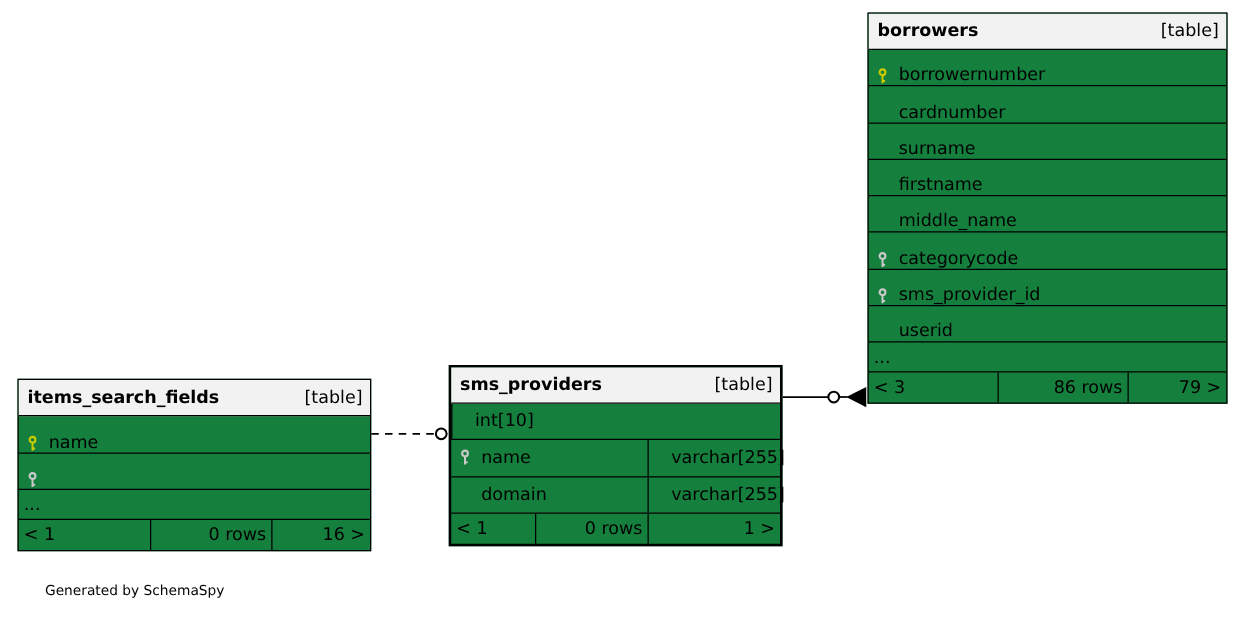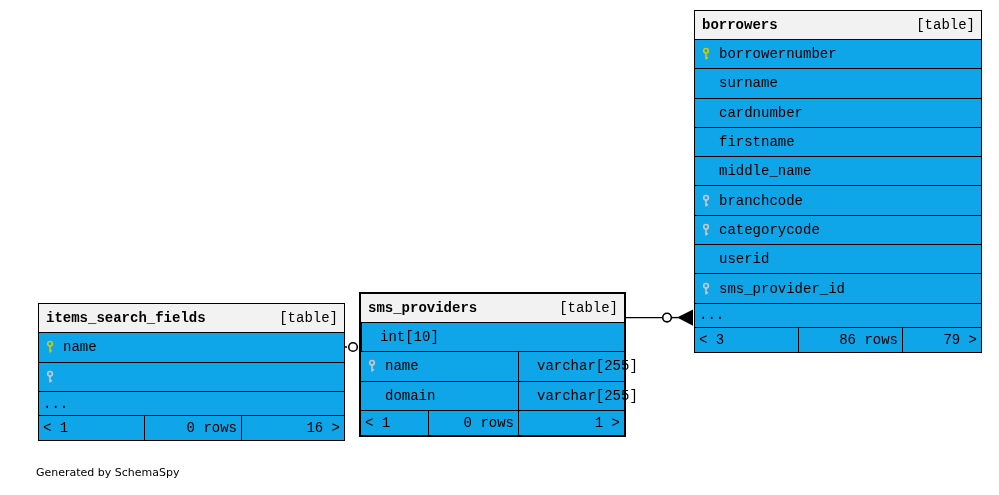--- a/index.html
+++ b/index.html
@@ -3,40 +3,40 @@
 <meta charset="utf-8">
 <style>
   html,body{margin:0;padding:0;}
   body{
     width:999px;height:495px;position:relative;background:#ffffff;
     font-family:"DejaVu Sans","Liberation Sans",sans-serif;
     overflow:hidden;color:#000;
   }
   svg.connectors{position:absolute;left:0;top:0;z-index:0;}
   .tbl{
-    position:absolute;background:#0ea5e9;border:1px solid #000;
-    box-sizing:border-box;z-index:1;font-family:Liberation Mono, monospace;
-  }
-  #tbl-items{left:14px;top:303px;width:307px;margin-left:24px;}
+    position:absolute;background:#15803d;border:1px solid #000;
+    box-sizing:border-box;z-index:1;
+  }
+  #tbl-items{left:14px;top:303px;width:283px;}
   #tbl-sms{left:359px;top:272px;width:267px;border-width:2px;margin-top:20px;}
   #tbl-borrowers{left:694px;top:10px;width:288px;}
 
   .hdr{
     display:flex;justify-content:space-between;align-items:center;
     background:var(--header_bg,#f2f2f2);border-bottom:1px solid #000;
     padding:0 6px 0 7px;font-size:14px;box-sizing:border-box;
   }
   #tbl-items .hdr{height:29px;}
   #tbl-sms .hdr{height:29px;}
   #tbl-borrowers .hdr{height:29px;}
   .hdr .title{font-weight:bold;}
   .hdr .badge{font-weight:normal;}
 
   .row{
-    display:flex;align-items:center;border-bottom:1px solid #000;
+    display:flex;align-items:flex-end;border-bottom:1px solid #000;
     font-size:14px;box-sizing:border-box;
   }
   #tbl-items .row{height:29.5px;}
   #tbl-sms .row{height:29.3px;}
   #tbl-borrowers .row{height:29.3px;}
 
   .keycell{width:17px;padding-left:7px;display:flex;align-items:center;flex:none;}
   .key{display:block;}
   .pk{color:var(--pk,#cccc00);}
   .fk{color:var(--fk,#c9c9c9);}
@@ -159,72 +159,63 @@
           <circle cx="5" cy="4" r="2.9" fill="none" stroke="currentColor" stroke-width="2.1"></circle>
           <path d="M5 7 V15 M5 12.7 H7.6" stroke="currentColor" stroke-width="2" fill="none"></path>
         </svg>
       </span>
     <span class="lbl">borrowernumber</span>
   </div>
   <div class="row nokey">
     <span class="keycell">
         <svg class="key" viewBox="0 0 10 16" width="8" height="14"></svg>
       </span>
+    <span class="lbl">cardnumber</span>
+  </div>
+  <div class="row nokey">
+    <span class="keycell">
+        <svg class="key" viewBox="0 0 10 16" width="8" height="14"></svg>
+      </span>
     <span class="lbl">surname</span>
   </div>
   <div class="row nokey">
     <span class="keycell">
         <svg class="key" viewBox="0 0 10 16" width="8" height="14"></svg>
       </span>
-    <span class="lbl">cardnumber</span>
-  </div>
-  <div class="row nokey">
-    <span class="keycell">
-        <svg class="key" viewBox="0 0 10 16" width="8" height="14"></svg>
-      </span>
     <span class="lbl">firstname</span>
   </div>
   <div class="row nokey">
     <span class="keycell">
         <svg class="key" viewBox="0 0 10 16" width="8" height="14"></svg>
       </span>
     <span class="lbl">middle_name</span>
   </div>
   <div class="row">
     <span class="keycell fk">
         <svg class="key" viewBox="0 0 10 16" width="8" height="14">
           <circle cx="5" cy="4" r="2.9" fill="none" stroke="currentColor" stroke-width="2.1"></circle>
           <path d="M5 7 V15 M5 12.7 H7.6" stroke="currentColor" stroke-width="2" fill="none"></path>
         </svg>
       </span>
-    <span class="lbl">branchcode</span>
+    <span class="lbl">categorycode</span>
   </div>
   <div class="row">
     <span class="keycell fk">
         <svg class="key" viewBox="0 0 10 16" width="8" height="14">
           <circle cx="5" cy="4" r="2.9" fill="none" stroke="currentColor" stroke-width="2.1"></circle>
           <path d="M5 7 V15 M5 12.7 H7.6" stroke="currentColor" stroke-width="2" fill="none"></path>
         </svg>
       </span>
-    <span class="lbl">categorycode</span>
+    <span class="lbl">sms_provider_id</span>
   </div>
   <div class="row nokey">
     <span class="keycell">
         <svg class="key" viewBox="0 0 10 16" width="8" height="14"></svg>
       </span>
     <span class="lbl">userid</span>
-  </div>
-  <div class="row">
-    <span class="keycell fk">
-        <svg class="key" viewBox="0 0 10 16" width="8" height="14">
-          <circle cx="5" cy="4" r="2.9" fill="none" stroke="currentColor" stroke-width="2.1"></circle>
-          <path d="M5 7 V15 M5 12.7 H7.6" stroke="currentColor" stroke-width="2" fill="none"></path>
-        </svg>
-      </span>
-    <span class="lbl">sms_provider_id</span>
   </div>
   <div class="dots">...</div>
   <div class="ftr">
     <span class="fc left">&lt; 3</span>
     <span class="fc mid">86 rows</span>
     <span class="fc right">79 &gt;</span>
   </div>
 </div>
 
 <div class="caption">Generated by SchemaSpy</div>

